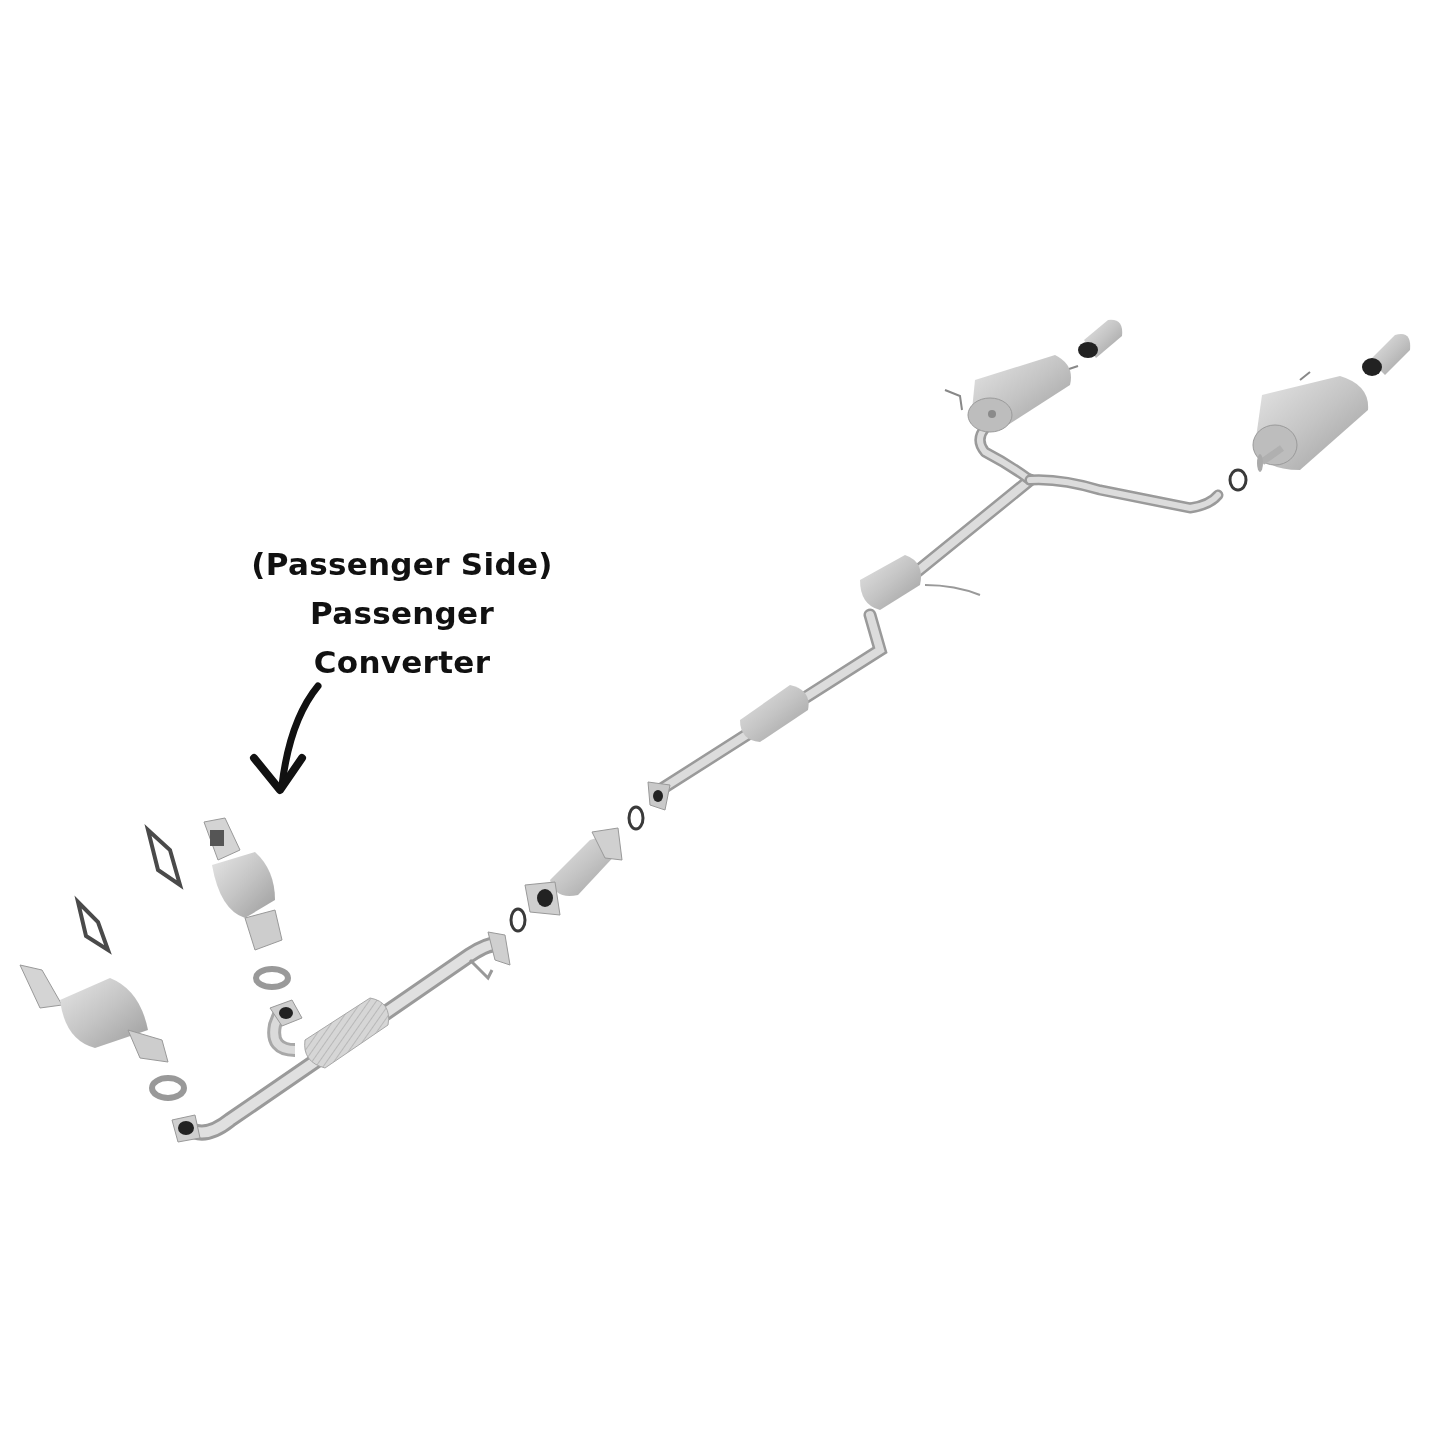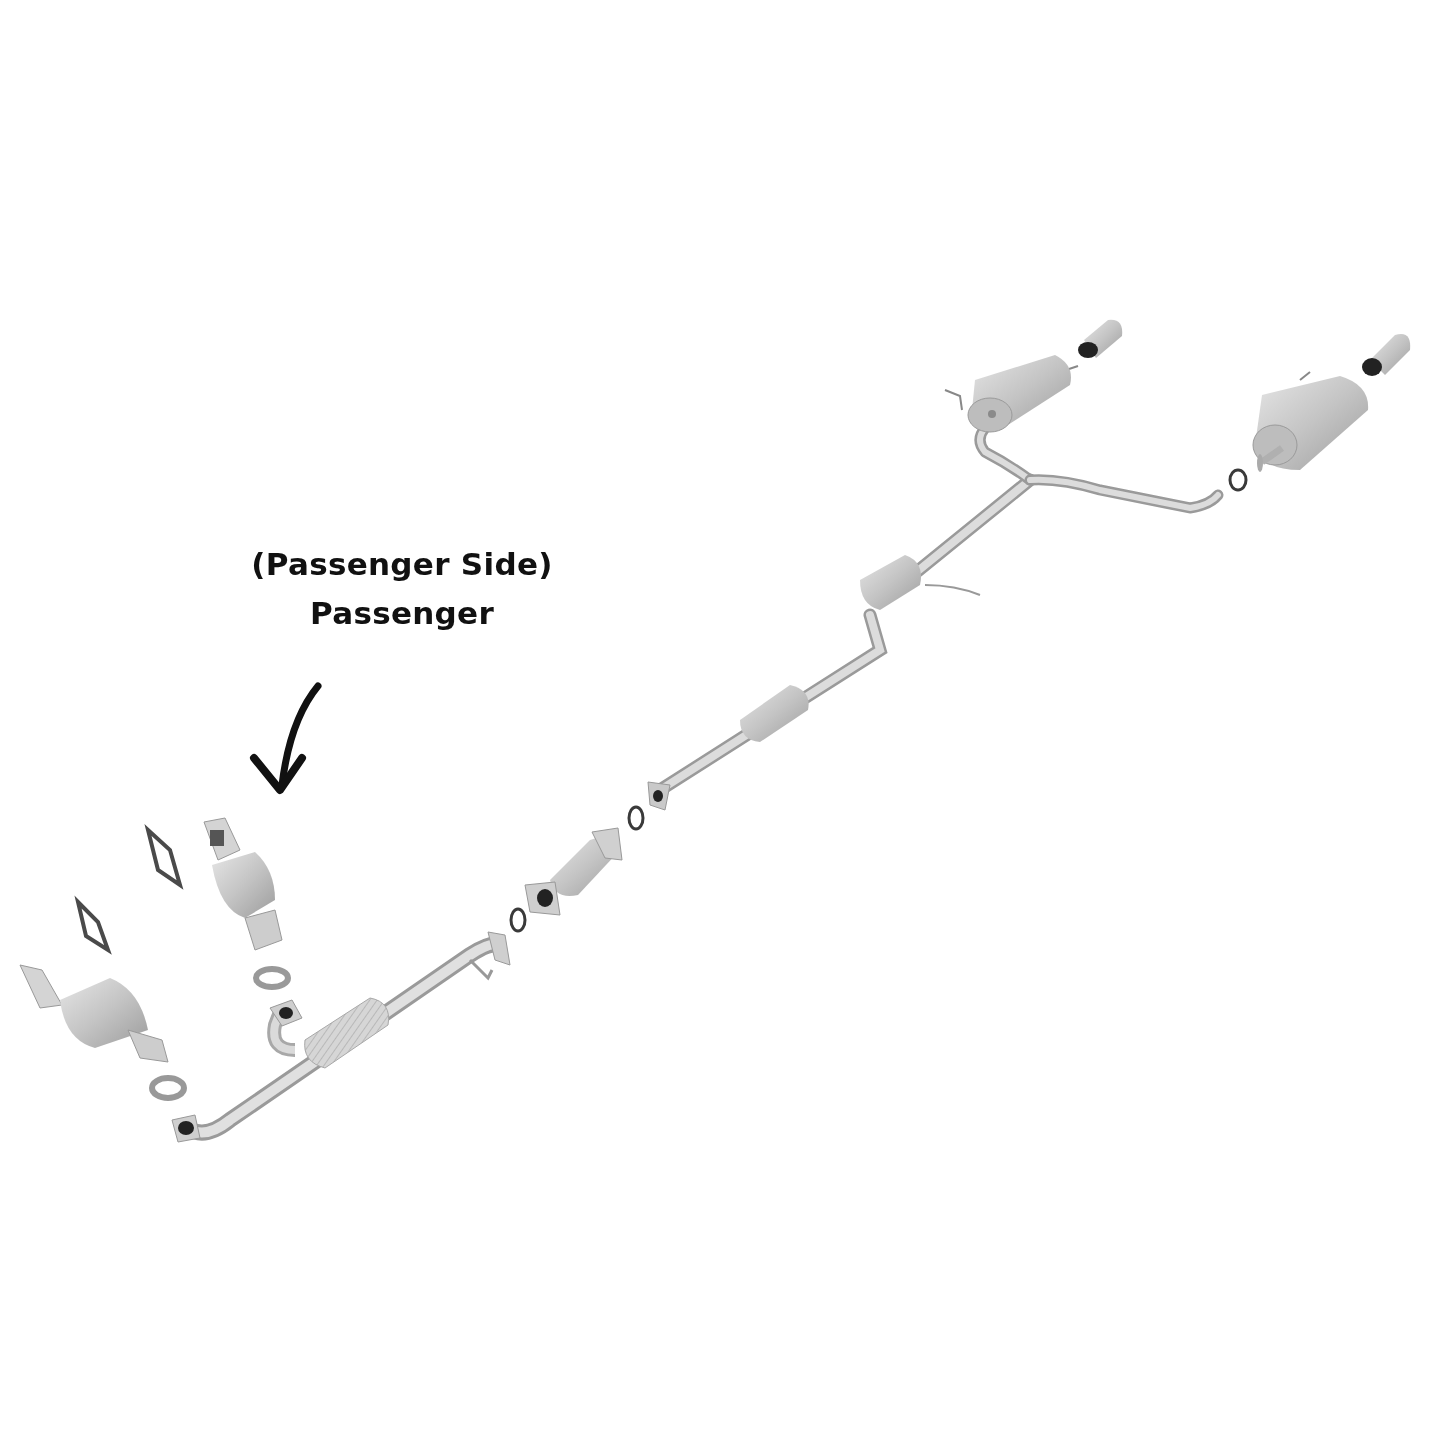--- a/index.html
+++ b/index.html
@@ -137,14 +137,15 @@
 
     <g>
       <path d="M318 686 Q290 720 282 785" stroke="#111" stroke-width="7" fill="none" stroke-linecap="round"></path>
       <path d="M254 758 L280 790 L302 758" stroke="#111" stroke-width="8" fill="none" stroke-linecap="round" stroke-linejoin="round"></path>
     </g>
   </svg>
 
   <div class="callout">
     <span class="line">(Passenger Side)</span>
     <span class="line">Passenger</span>
+    <span class="line">Converter</span>
   </div>
 </div>
 
 </body></html>

